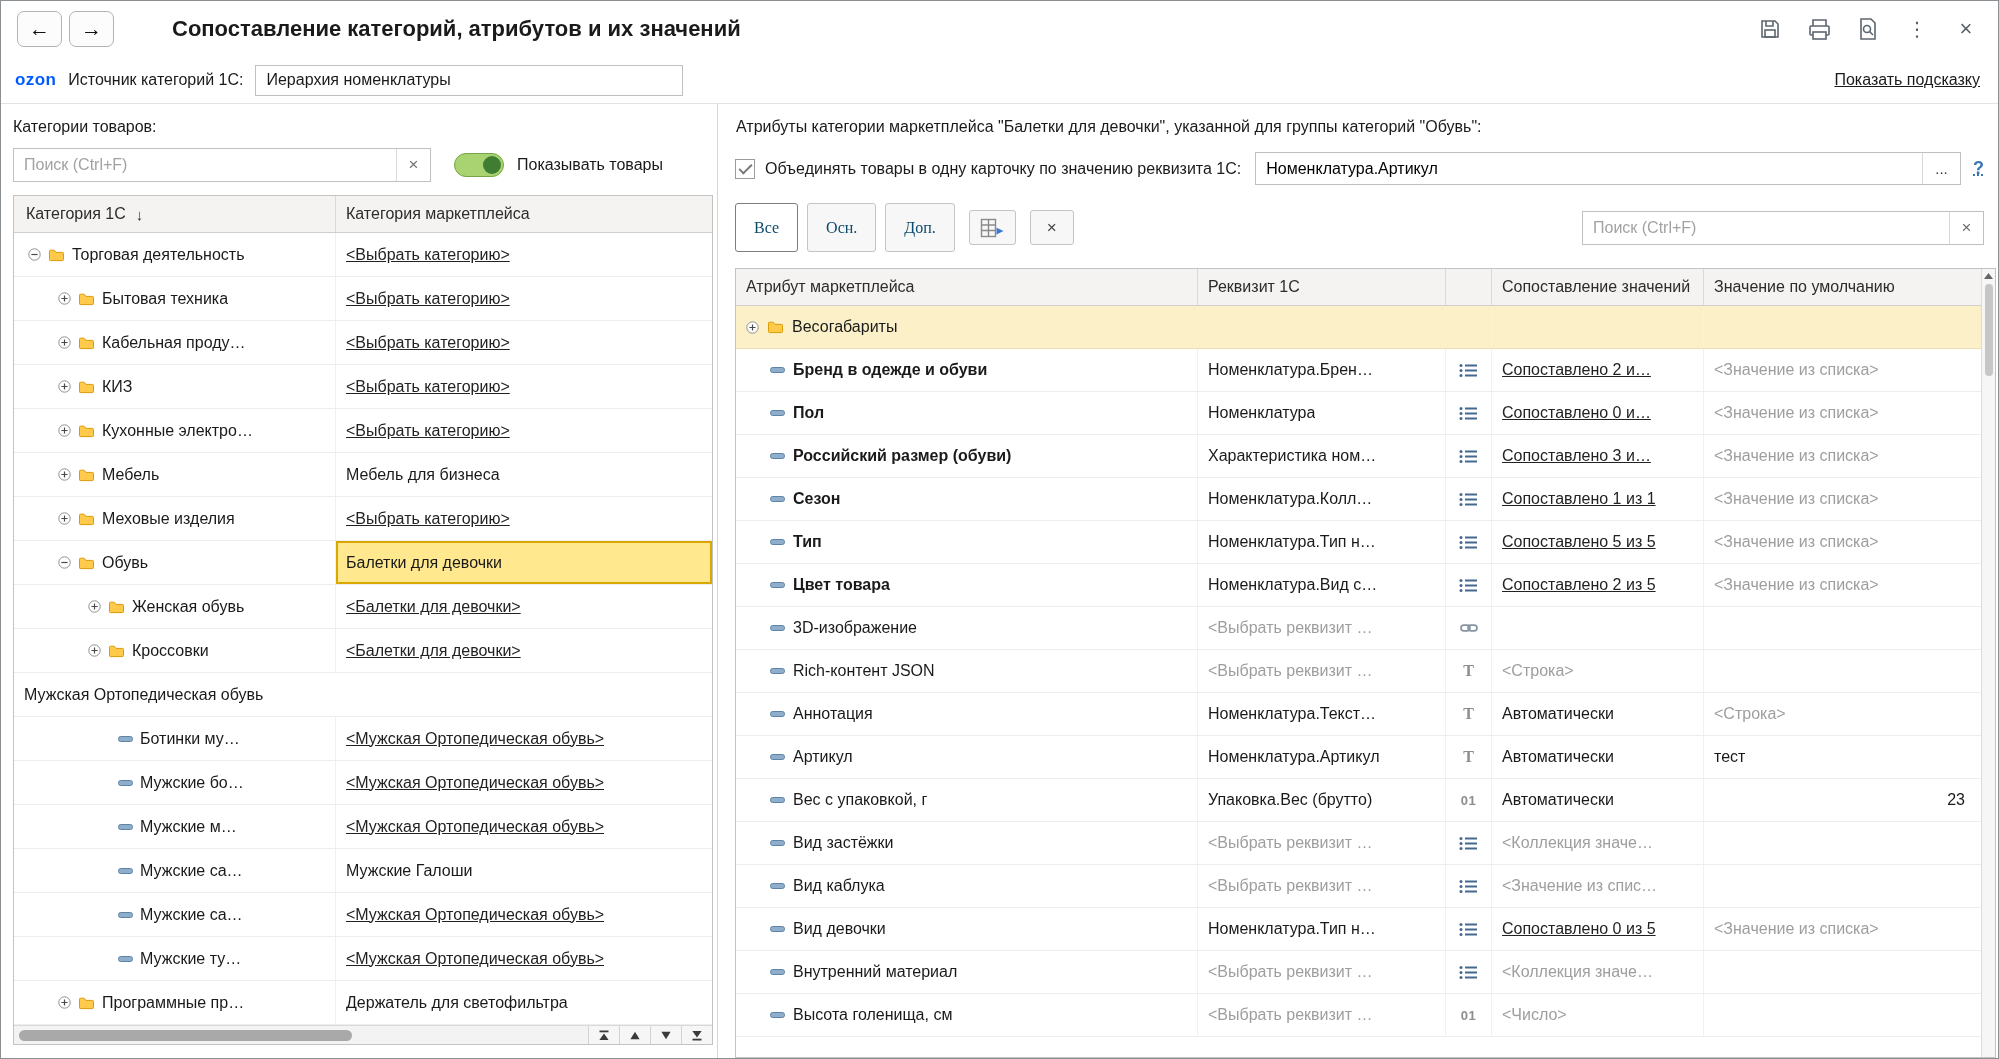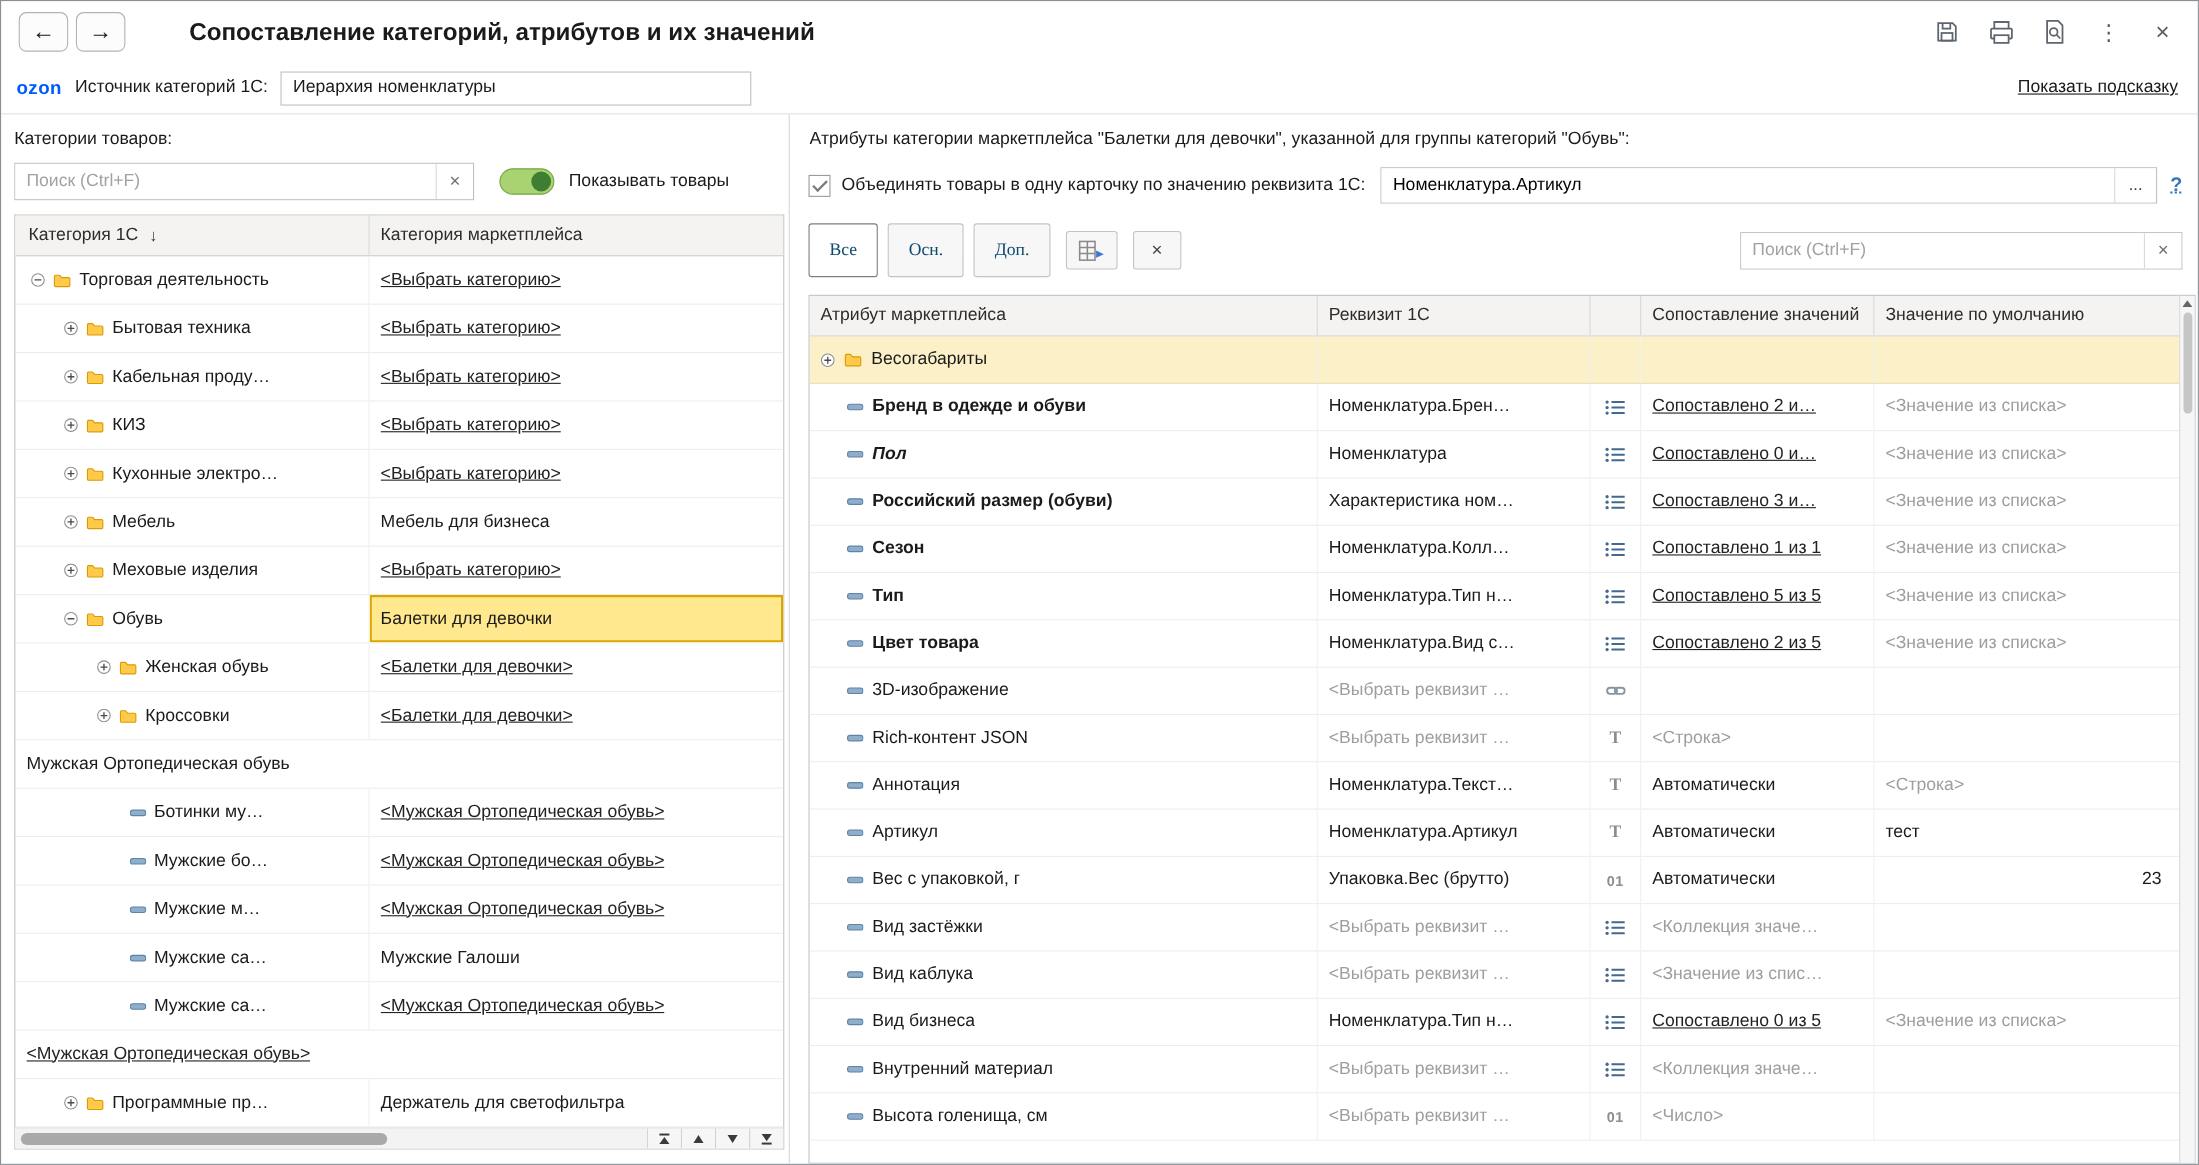--- a/index.html
+++ b/index.html
@@ -433,20 +433,28 @@
                     <rect x="0.5" y="1.5" width="14" height="5" rx="2.2" fill="#8FAECB" stroke="#5E83A8"></rect>
                   </svg>
                 </span>
                 <span class="tname">Мужские са…</span>
               </div>
               <div class="lc2">
                 <a class="cell-link">&lt;Мужская Ортопедическая обувь&gt;</a>
               </div>
             </div>
             <div class="trow">
+              <div class="lc1" style="padding-left: 104px;">
+                <span class="tree-ico">
+                  <svg width="15" height="8" viewBox="0 0 15 8">
+                    <rect x="0.5" y="1.5" width="14" height="5" rx="2.2" fill="#8FAECB" stroke="#5E83A8"></rect>
+                  </svg>
+                </span>
+                <span class="tname">Мужские ту…</span>
+              </div>
               <div class="lc2">
                 <a class="cell-link">&lt;Мужская Ортопедическая обувь&gt;</a>
               </div>
             </div>
             <div class="trow">
               <div class="lc1" style="padding-left: 44px;">
                 <span class="exp">
                   <svg width="13" height="13" viewBox="0 0 13 13">
                     <circle cx="6.5" cy="6.5" r="5.7" fill="#fff" stroke="#8f8f8f"></circle>
                     <path d="M3.4 6.5h6.2M6.5 3.4v6.2" stroke="#4a4a4a" stroke-width="1.2"></path>
@@ -598,21 +606,21 @@
                   </span>
                 </div>
                 <div class="rc w-map">
                   <a class="map-link">Сопоставлено 2 и…</a>
                 </div>
                 <div class="rc w-def">
                   <span class="gray">&lt;Значение из списка&gt;</span>
                 </div>
               </div>
               <div class="trow rrow">
-                <div class="rc w-attr" style="padding-left: 34px; font-style: italic;">
+                <div class="rc w-attr" style="padding-left: 34px;">
                   <span class="tree-ico">
                     <svg width="15" height="8" viewBox="0 0 15 8">
                       <rect x="0.5" y="1.5" width="14" height="5" rx="2.2" fill="#8FAECB" stroke="#5E83A8"></rect>
                     </svg>
                   </span>
                   <span class="tname bold">Пол</span>
                 </div>
                 <div class="rc w-rek">
                   <span class="tname">Номенклатура</span>
                 </div>
@@ -942,21 +950,21 @@
                 </div>
                 <div class="rc w-def"></div>
               </div>
               <div class="trow rrow">
                 <div class="rc w-attr" style="padding-left: 34px;">
                   <span class="tree-ico">
                     <svg width="15" height="8" viewBox="0 0 15 8">
                       <rect x="0.5" y="1.5" width="14" height="5" rx="2.2" fill="#8FAECB" stroke="#5E83A8"></rect>
                     </svg>
                   </span>
-                  <span class="tname">Вид бизнеса</span>
+                  <span class="tname">Вид девочки</span>
                 </div>
                 <div class="rc w-rek">
                   <span class="tname">Номенклатура.Тип н…</span>
                 </div>
                 <div class="rc w-ico">
                   <span class="tree-ico">
                     <svg width="19" height="15" viewBox="0 0 19 15">
                       <g stroke="#44688E" stroke-width="1.8">
                         <path d="M6 2.5h12M6 7.5h12M6 12.5h12"></path>
                       </g>

